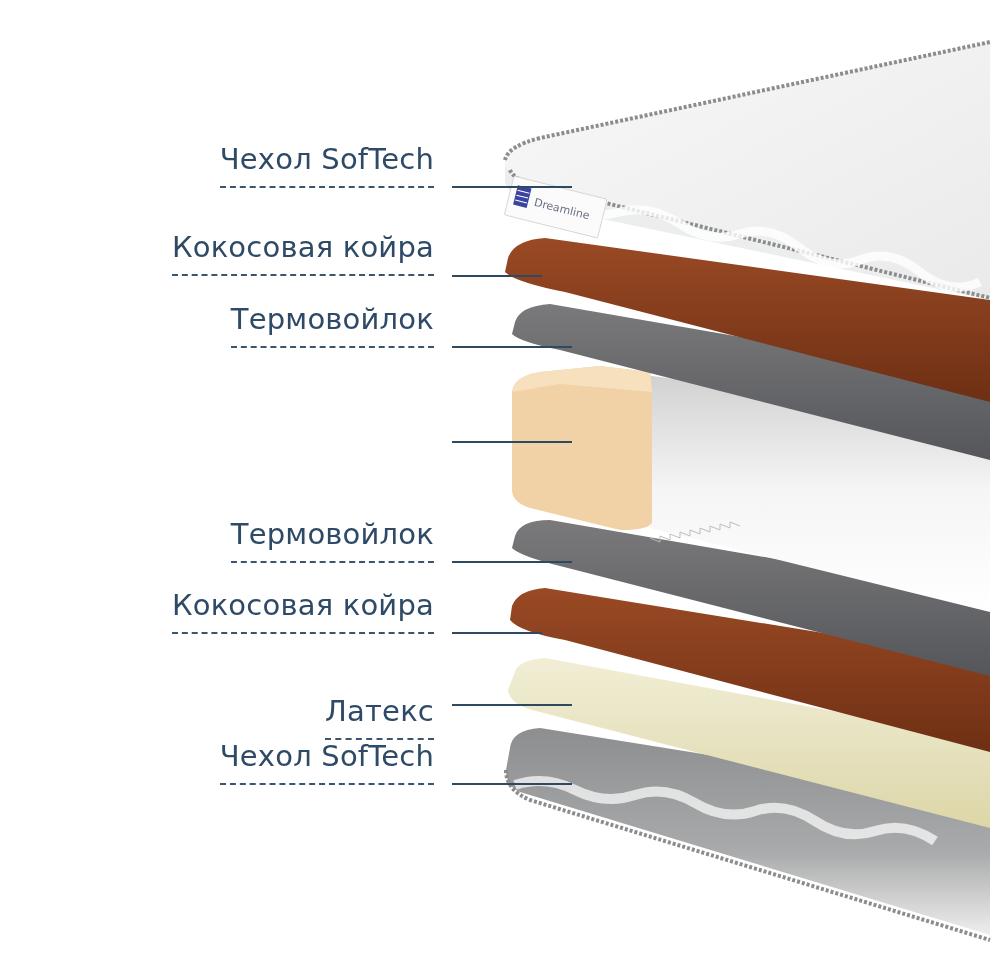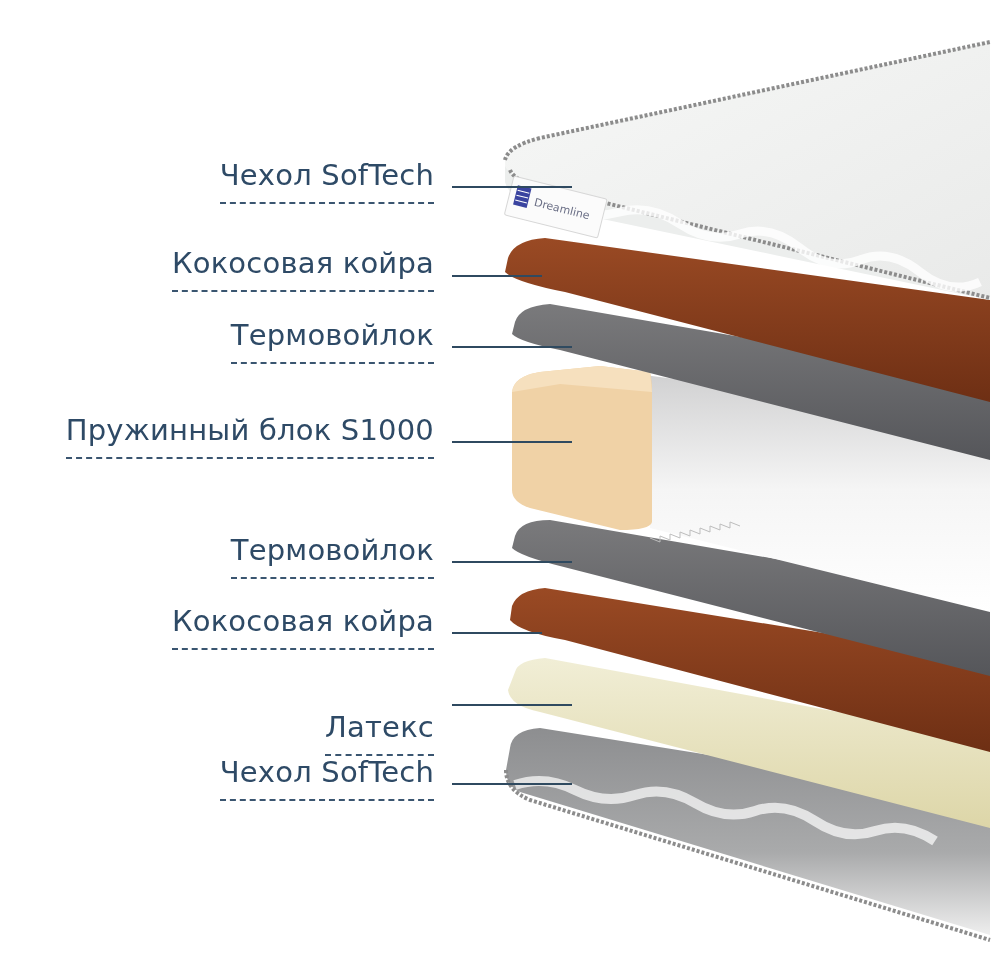--- a/index.html
+++ b/index.html
@@ -1,19 +1,19 @@
 <!DOCTYPE html>
 <html><head>
   <meta charset="utf-8">
   <style>
     html, body { margin:0; padding:0; background:#ffffff; }
     body { width:1000px; height:969px; position:relative; overflow:hidden; font-family:"DejaVu Sans", sans-serif; }
     .stage { position:absolute; left:0; top:0; width:1000px; height:969px; }
     svg.art { position:absolute; left:0; top:0; }
-    .label { position:absolute; right:566px; text-align:left; color:#2e4a66; font-size:29px; letter-spacing:0.2px; white-space:nowrap; line-height:1;margin-top:16px; }
+    .label { position:absolute; right:566px; text-align:left; color:#2e4a66; font-size:29px; letter-spacing:0.2px; white-space:nowrap; line-height:1; }
     .label .dots { display:block; margin-top:12px; height:0; border-bottom:2px dashed #3a5570; }
     .leader { position:absolute; left:452px; height:2px; background:#2f4a60; }
   </style>
 </head>
 <body>
 
 <div class="stage">
 
   <svg class="art" width="1000" height="969" viewBox="0 0 1000 969">
     <defs>
@@ -102,21 +102,20 @@
   </div>
   <div class="label" style="top:233px">
     <span>Кокосовая койра</span>
     <span class="dots"></span>
   </div>
   <div class="label" style="top:305px">
     <span>Термовойлок</span>
     <span class="dots"></span>
   </div>
   <div class="label" style="top:400px">
-    <span>Пружинный блок S1000</span>
     <span class="dots"></span>
   </div>
   <div class="label" style="top:520px">
     <span>Термовойлок</span>
     <span class="dots"></span>
   </div>
   <div class="label" style="top:591px">
     <span>Кокосовая койра</span>
     <span class="dots"></span>
   </div>

